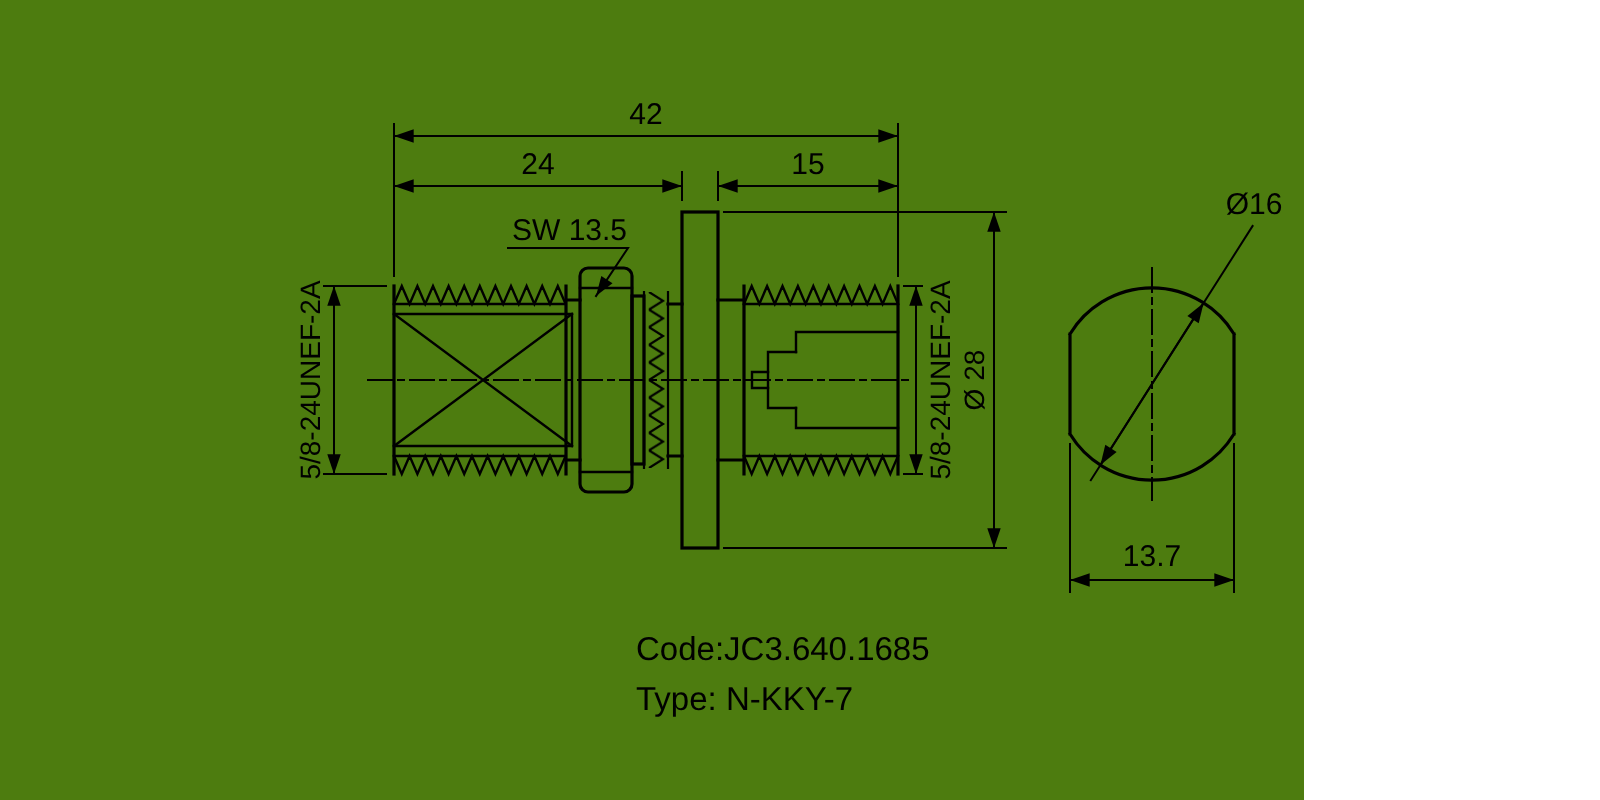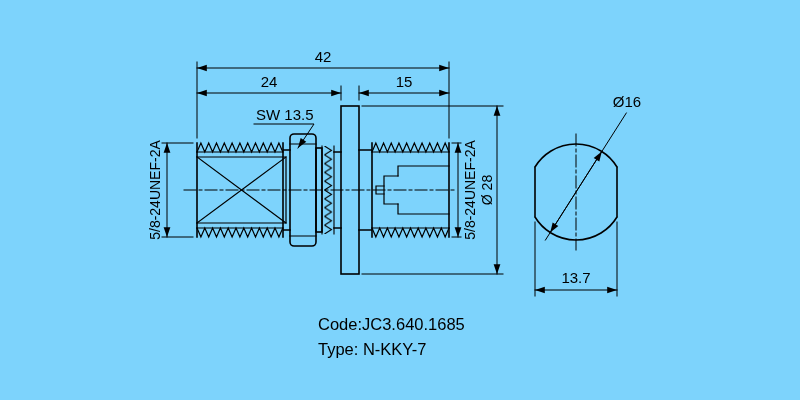--- a/index.html
+++ b/index.html
@@ -1,17 +1,17 @@
 <!DOCTYPE html>
 <html><head>
 <meta charset="utf-8">
 <style>
   html,body{margin:0;padding:0;background:#ffffff;}
   .screen{
-    width:800px;height:400px;position:relative;background:#7dd3fc;
+    width:652px;height:400px;position:relative;background:#4d7c0f;
     font-family:"Liberation Sans", sans-serif;
     overflow:hidden;
   }
   svg text{
     font-family:"Liberation Sans", sans-serif;
     fill:#000;
     stroke:none;
   }
   .dim-text{font-size:15px;}
   .dim-text-v{font-size:14px;}

